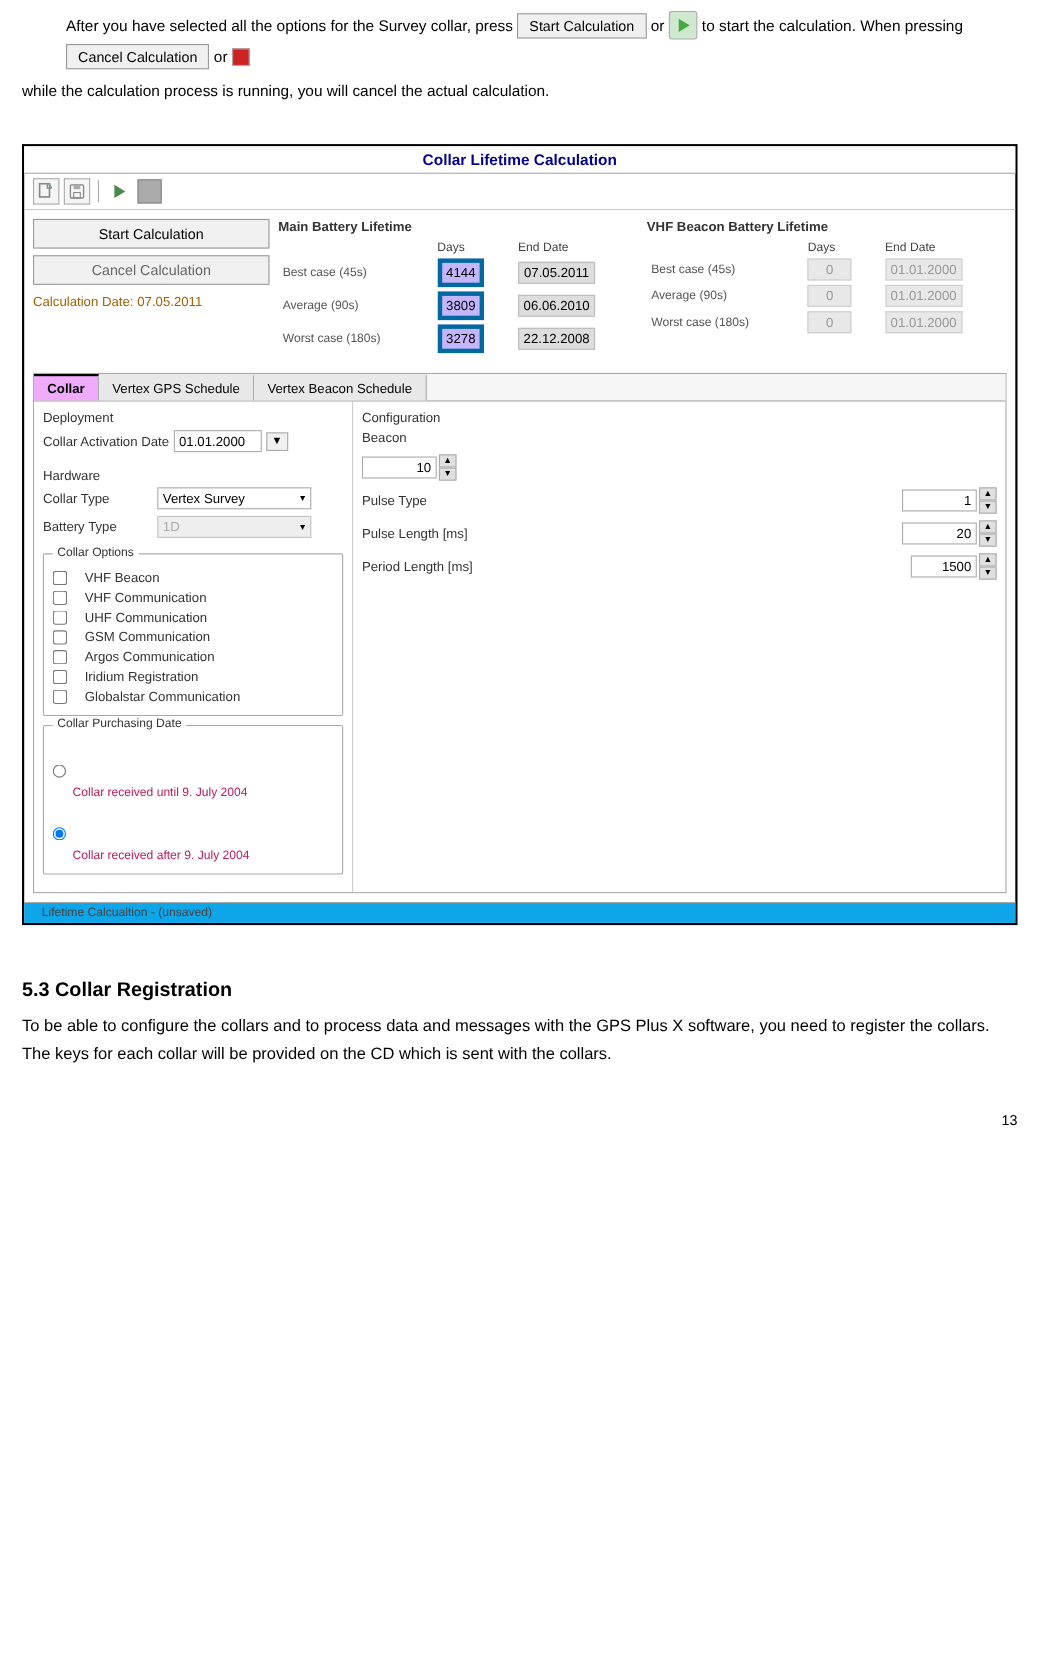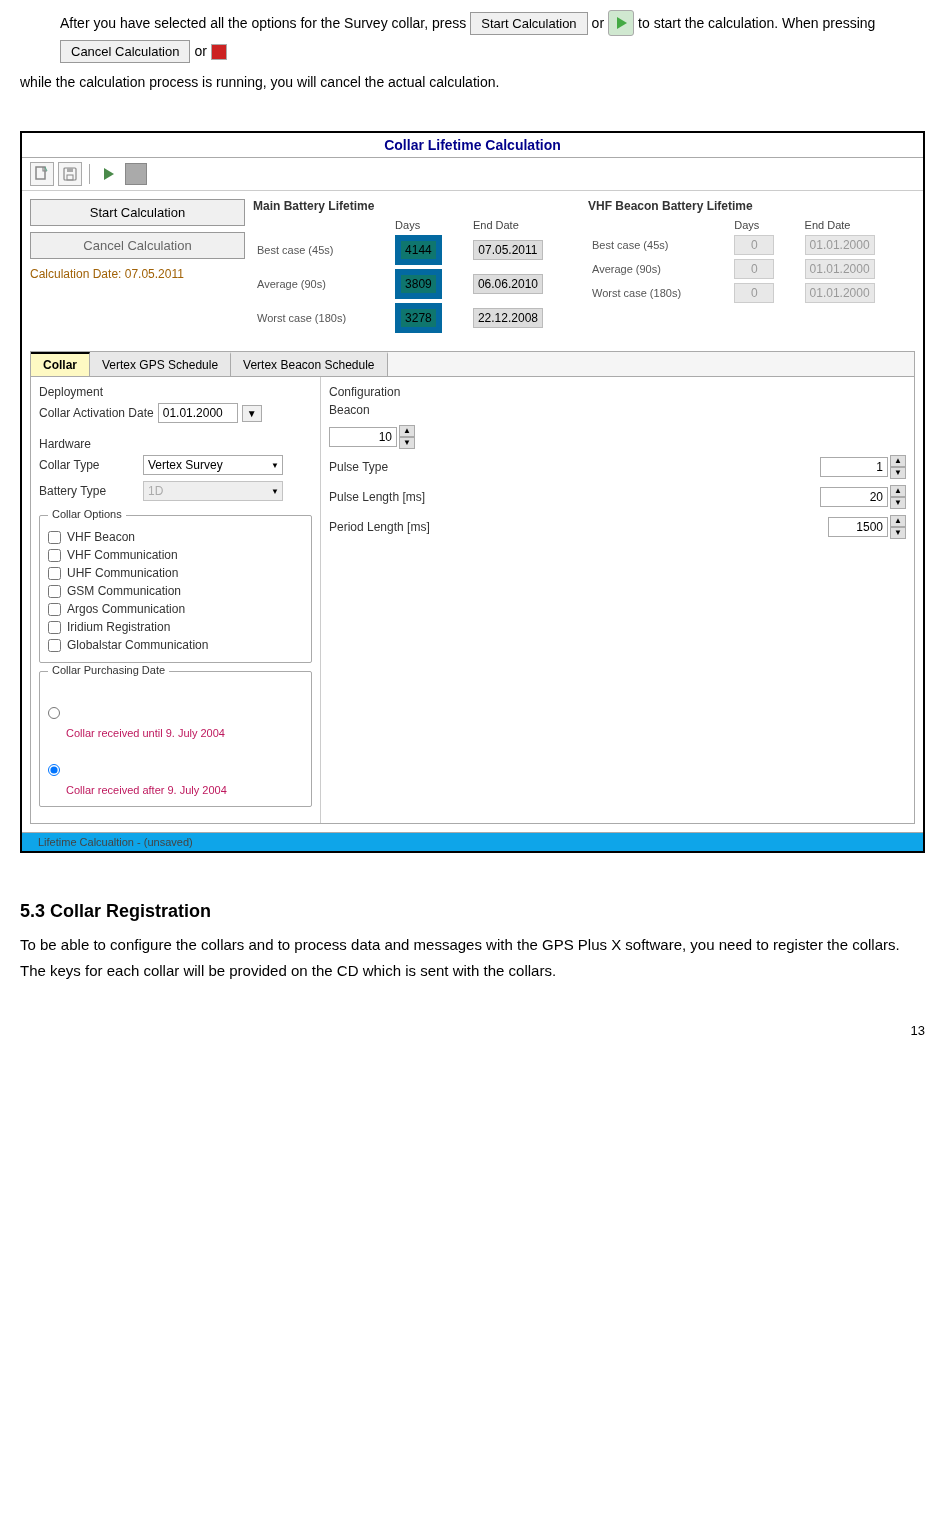--- a/index.html
+++ b/index.html
@@ -207,22 +207,22 @@
       font-size: 11px;
     }
     .battery-table td {
       padding: 2px 4px;
     }
     .case-label {
       font-size: 11px;
       color: #555;
     }
     .value-field {
-      background: #0f766e;
-      border: 6px solid #0369a1;
+      background: #c4b5fd;
+      border: 4px solid #0369a1;
       padding: 2px 4px;
       display: inline-block;
       min-width: 40px;
       text-align: center;
       font-size: 12px;
     }
     .value-field-wide {
       background: #ddd;
       border: 1px solid #bbb;
       padding: 2px 4px;
@@ -249,21 +249,21 @@
     }
     .tab-item {
       padding: 4px 12px;
       font-size: 12px;
       cursor: pointer;
       border-right: 1px solid #aaa;
       background: #e8e8e8;
       border-top: 2px solid transparent;
     }
     .tab-item.active {
-      background: #fef9c3;
+      background: #f0abfc;
       border-top: 2px solid #000;
       font-weight: bold;
     }
 
     
     .tab-content {
       display: flex;
       gap: 0;
     }
     .left-tab-content {
@@ -341,21 +341,21 @@
       top: -8px;
       left: 8px;
       background: #fff;
       padding: 0 4px;
       font-size: 11px;
       color: #333;
     }
     .checkbox-row {
       display: flex;
       align-items: center;
-      gap: 6px;
+      gap: 16px;
       margin-bottom: 4px;
     }
     .checkbox-row input[type=checkbox] {
       width: 13px;
       height: 13px;
     }
     .checkbox-label {
       font-size: 12px;
       color: #333;
     }

